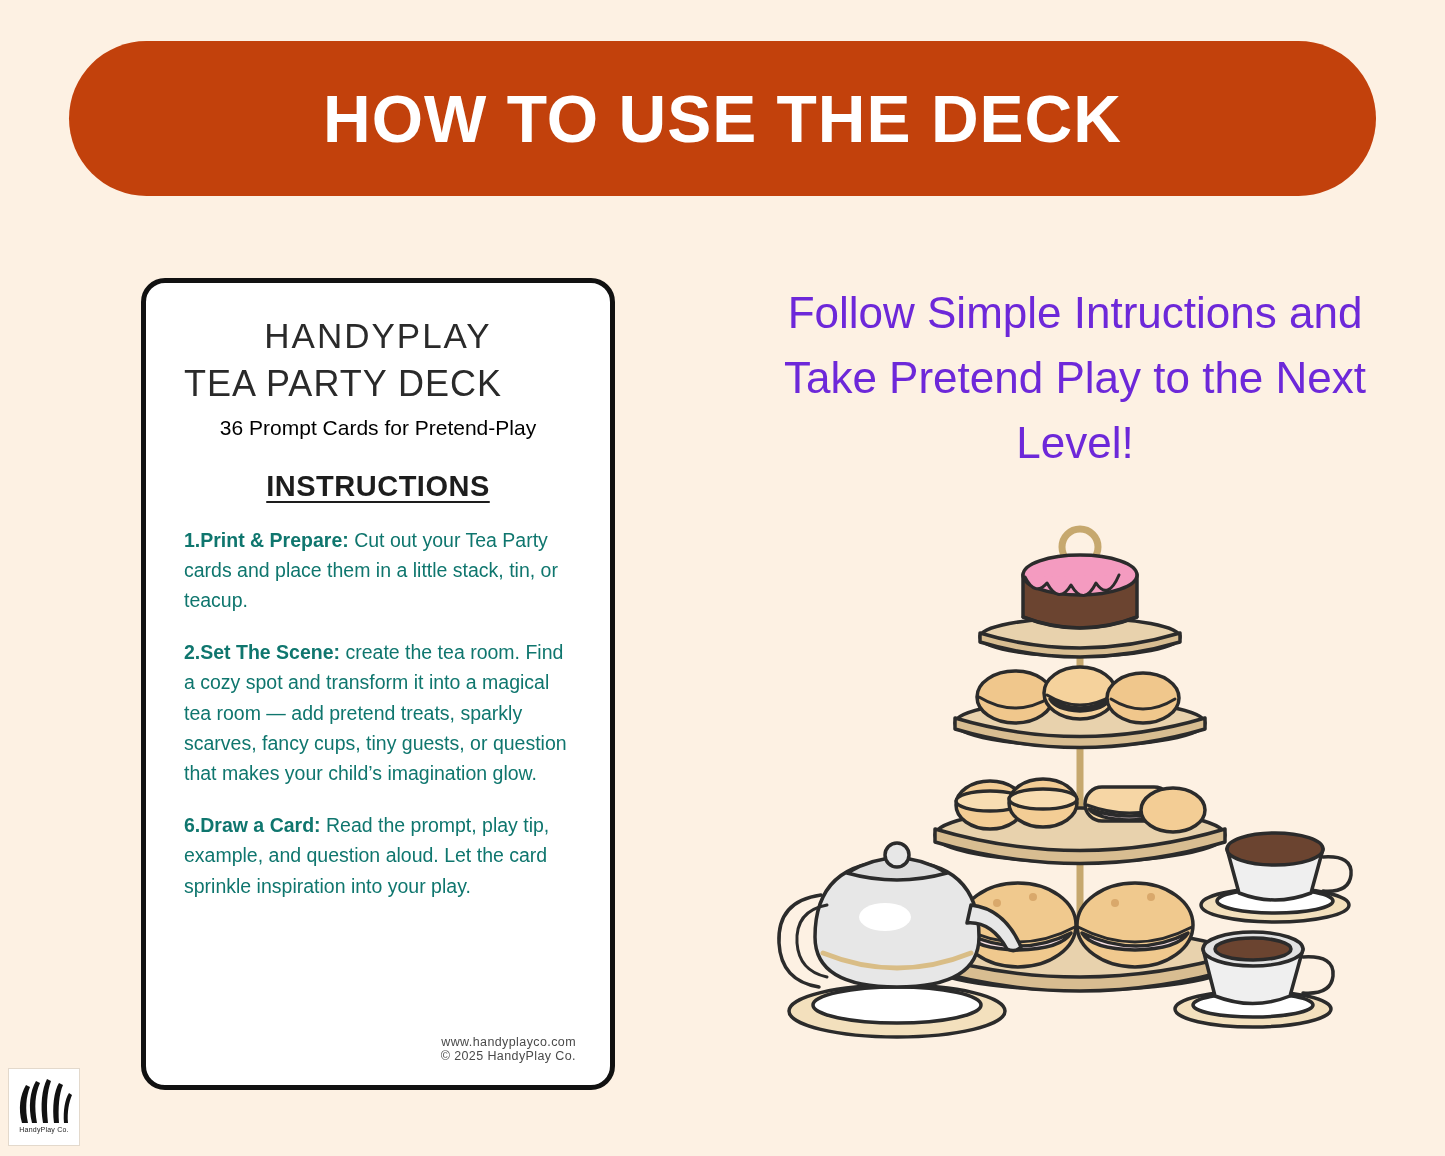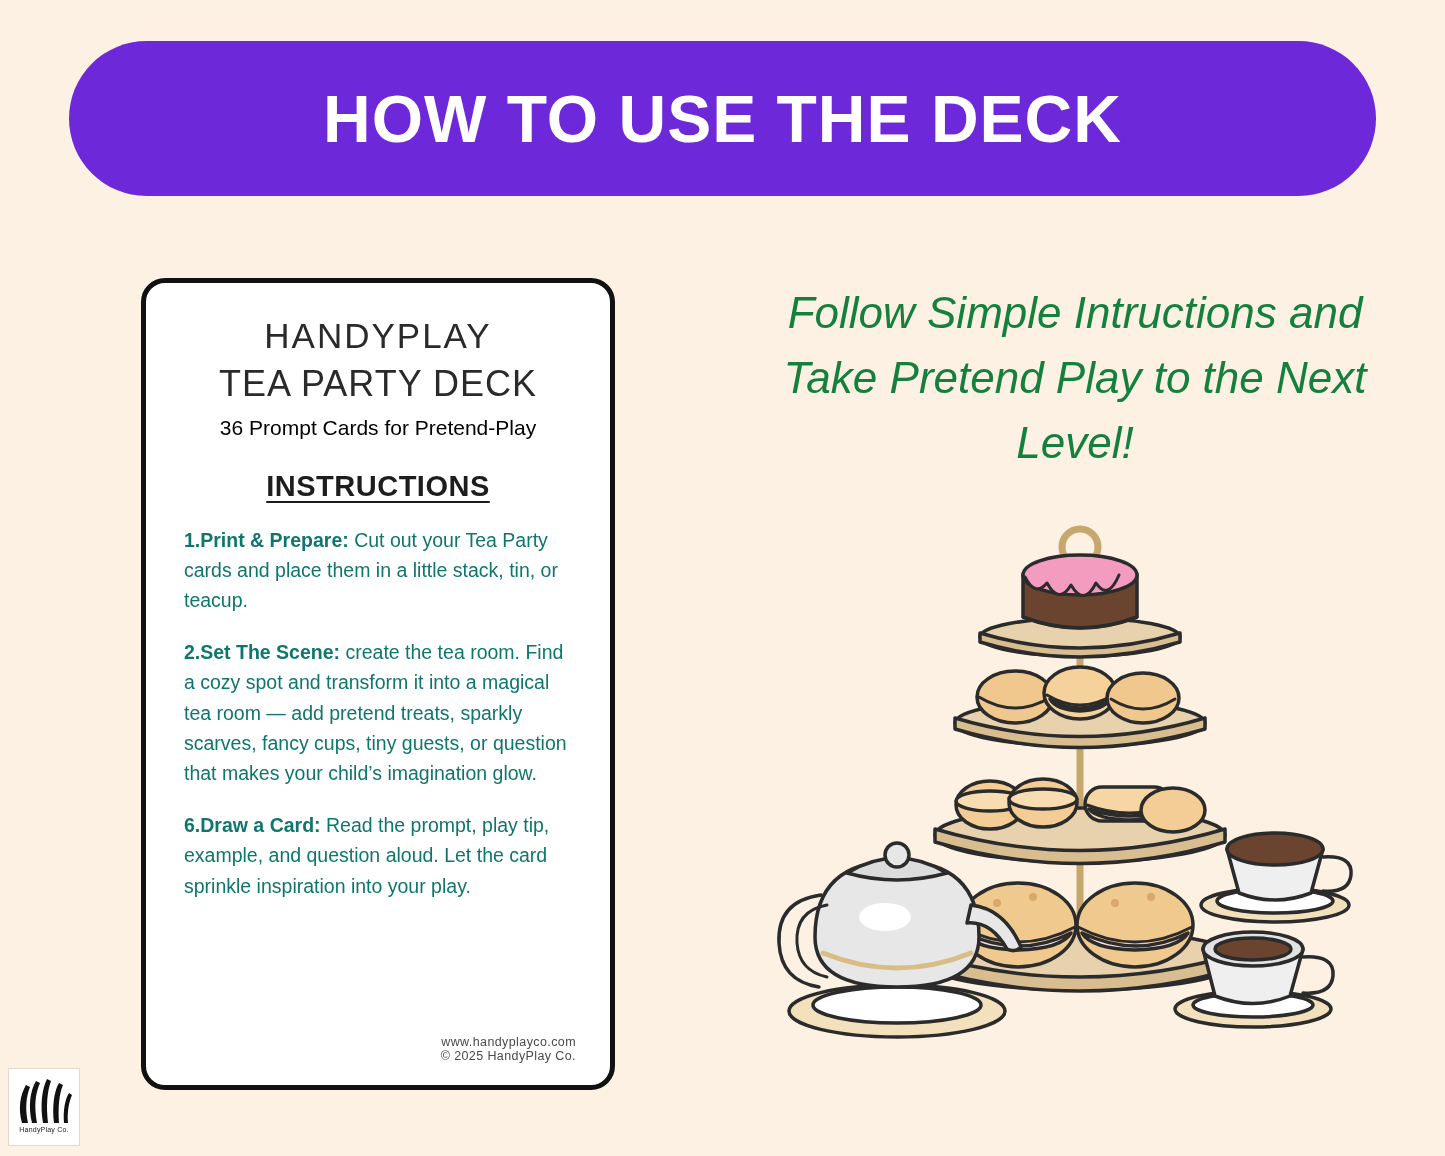--- a/index.html
+++ b/index.html
@@ -15,21 +15,21 @@
     overflow: hidden;
   }
 
   
   .header-banner {
     position: absolute;
     left: 69px;
     top: 41px;
     width: 1307px;
     height: 155px;
-    background: #6d28d9;
+    background: #c2410c;
     border-radius: 78px;
     display: flex;
     align-items: center;
     justify-content: center;
   }
   .header-title {
     color: #ffffff;
     font-size: 66px;
     font-weight: bold;
     letter-spacing: 1px;
@@ -53,21 +53,20 @@
   }
   .card-brand {
     text-align: center;
     font-size: 35px;
     letter-spacing: 2px;
     color: #2a2a2a;
     font-family: "Liberation Sans", sans-serif;
     line-height: 1.3;
   }
   .card-deckname {
-    text-align: center;
     font-size: 36px;
     letter-spacing: 1px;
     color: #2a2a2a;
     font-weight: normal;
     line-height: 1.25;
     margin-top: 2px;
   }
   .card-subtitle {
     text-align: center;
     font-size: 21px;
@@ -114,23 +113,22 @@
 
   
   .right-head {
     position: absolute;
     left: 760px;
     top: 280px;
     width: 630px;
     text-align: center;
     font-size: 44px;
     line-height: 1.48;
-    color: #15803d;
+    color: #6d28d9;
     font-family: "Liberation Sans", sans-serif;
-    font-style: italic;
   }
 
   .illustration {
     position: absolute;
     left: 775px;
     top: 505px;
     width: 610px;
     height: 560px;
   }
 

